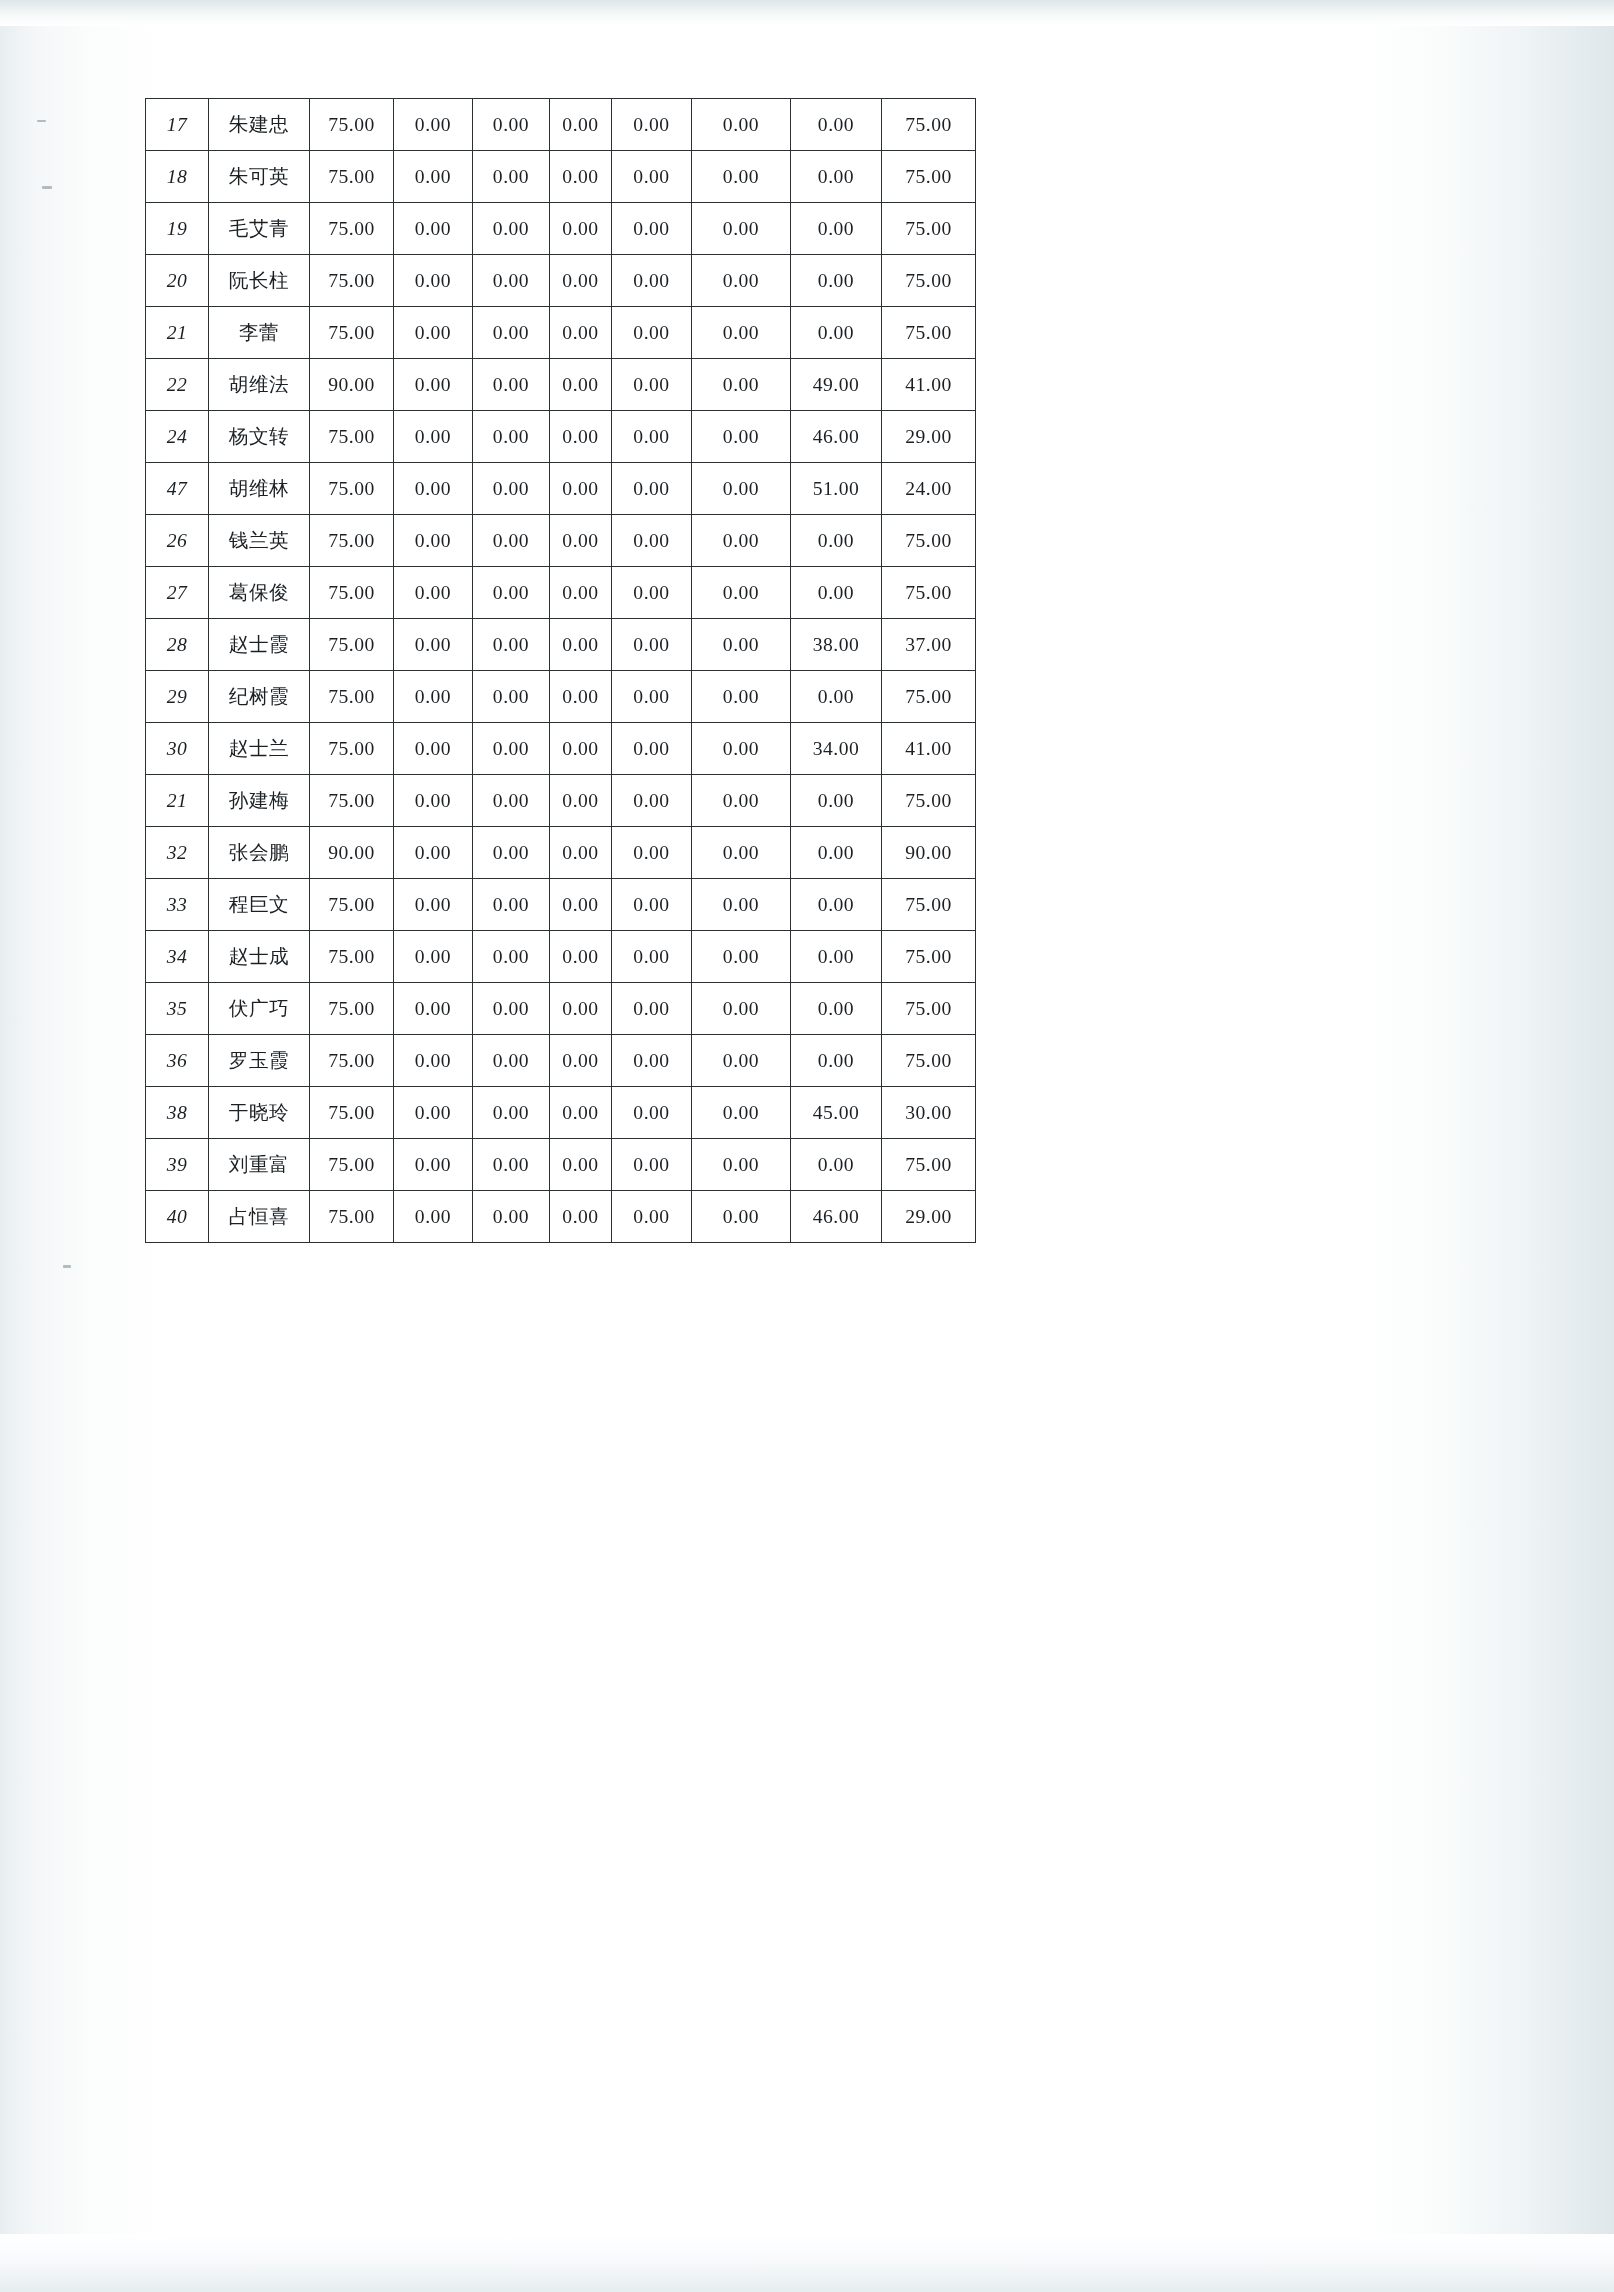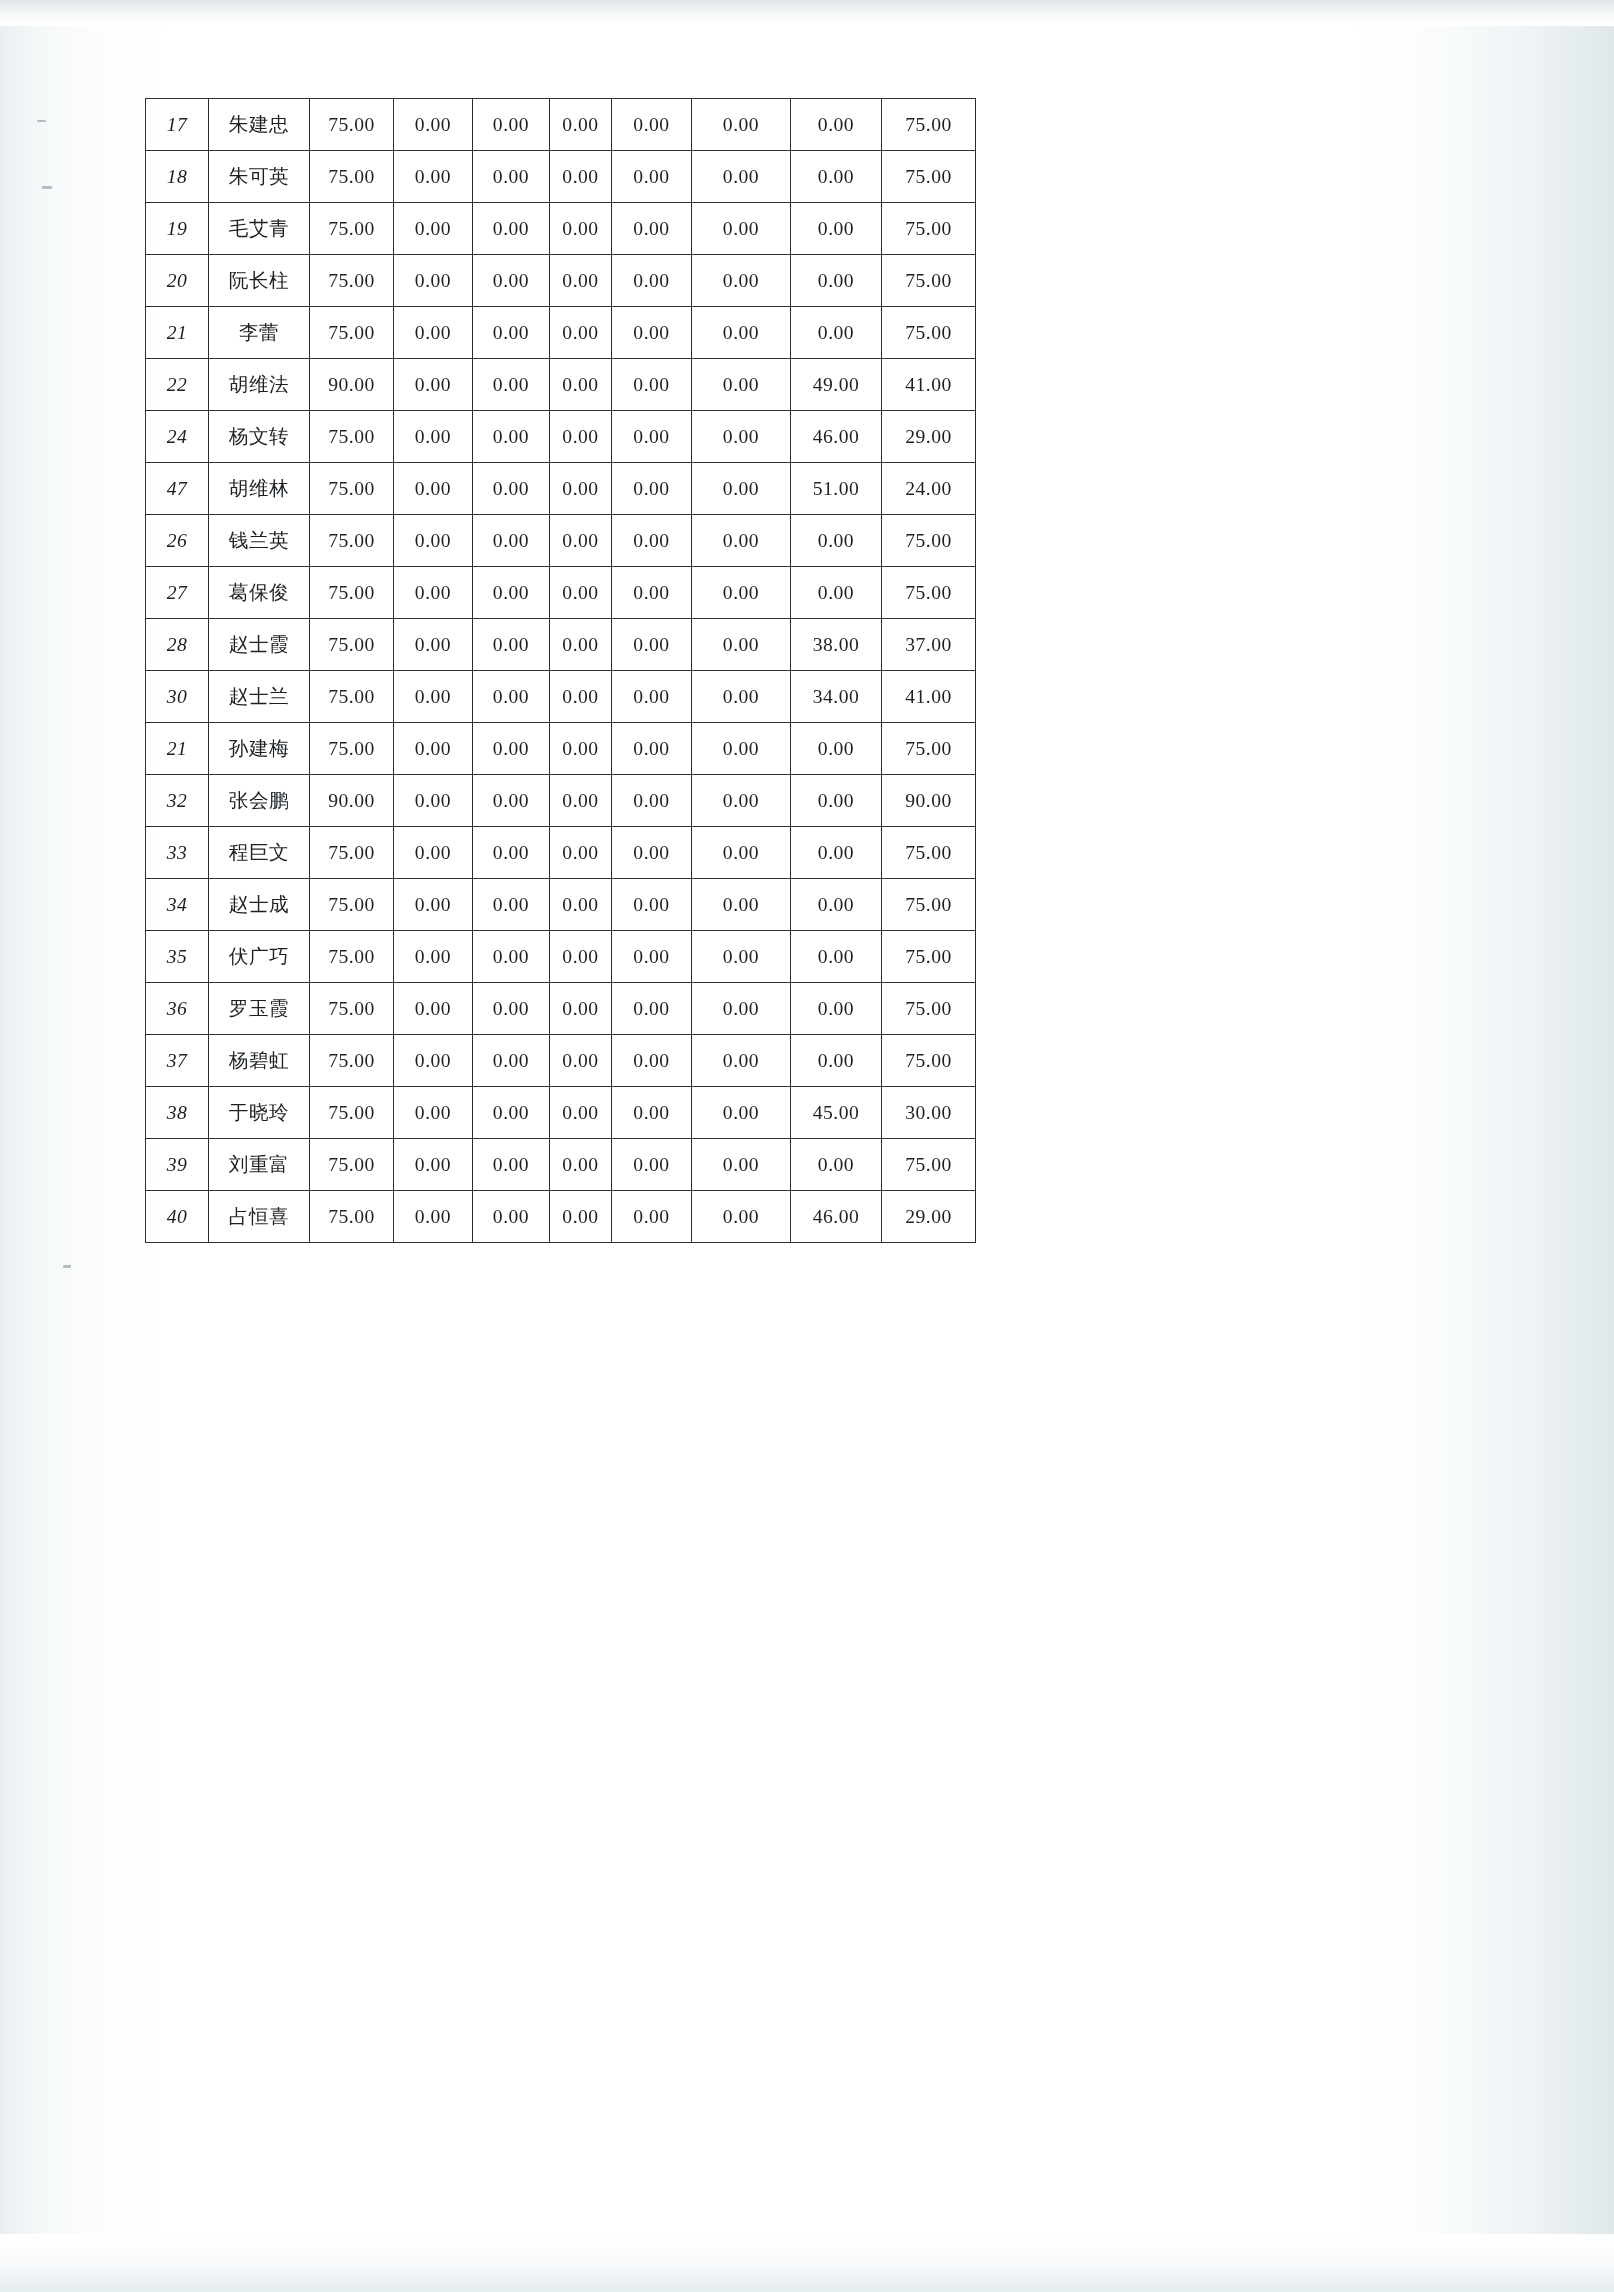--- a/index.html
+++ b/index.html
@@ -220,20 +220,32 @@
             <td class="c-num1 num">75.00</td>
             <td class="c-num2 num">0.00</td>
             <td class="c-num3 num">0.00</td>
             <td class="c-num4 num">0.00</td>
             <td class="c-num5 num">0.00</td>
             <td class="c-num6 num">0.00</td>
             <td class="c-num7 num">38.00</td>
             <td class="c-num8 num">37.00</td>
           </tr>
           <tr>
+            <td class="c-idx">29</td>
+            <td class="c-name">纪树霞</td>
+            <td class="c-num1 num">75.00</td>
+            <td class="c-num2 num">0.00</td>
+            <td class="c-num3 num">0.00</td>
+            <td class="c-num4 num">0.00</td>
+            <td class="c-num5 num">0.00</td>
+            <td class="c-num6 num">0.00</td>
+            <td class="c-num7 num">0.00</td>
+            <td class="c-num8 num">75.00</td>
+          </tr>
+          <tr>
             <td class="c-idx">30</td>
             <td class="c-name">赵士兰</td>
             <td class="c-num1 num">75.00</td>
             <td class="c-num2 num">0.00</td>
             <td class="c-num3 num">0.00</td>
             <td class="c-num4 num">0.00</td>
             <td class="c-num5 num">0.00</td>
             <td class="c-num6 num">0.00</td>
             <td class="c-num7 num">34.00</td>
             <td class="c-num8 num">41.00</td>
@@ -304,32 +316,20 @@
             <td class="c-num1 num">75.00</td>
             <td class="c-num2 num">0.00</td>
             <td class="c-num3 num">0.00</td>
             <td class="c-num4 num">0.00</td>
             <td class="c-num5 num">0.00</td>
             <td class="c-num6 num">0.00</td>
             <td class="c-num7 num">0.00</td>
             <td class="c-num8 num">75.00</td>
           </tr>
           <tr>
-            <td class="c-idx">37</td>
-            <td class="c-name">杨碧虹</td>
-            <td class="c-num1 num">75.00</td>
-            <td class="c-num2 num">0.00</td>
-            <td class="c-num3 num">0.00</td>
-            <td class="c-num4 num">0.00</td>
-            <td class="c-num5 num">0.00</td>
-            <td class="c-num6 num">0.00</td>
-            <td class="c-num7 num">0.00</td>
-            <td class="c-num8 num">75.00</td>
-          </tr>
-          <tr>
             <td class="c-idx">38</td>
             <td class="c-name">于晓玲</td>
             <td class="c-num1 num">75.00</td>
             <td class="c-num2 num">0.00</td>
             <td class="c-num3 num">0.00</td>
             <td class="c-num4 num">0.00</td>
             <td class="c-num5 num">0.00</td>
             <td class="c-num6 num">0.00</td>
             <td class="c-num7 num">45.00</td>
             <td class="c-num8 num">30.00</td>

